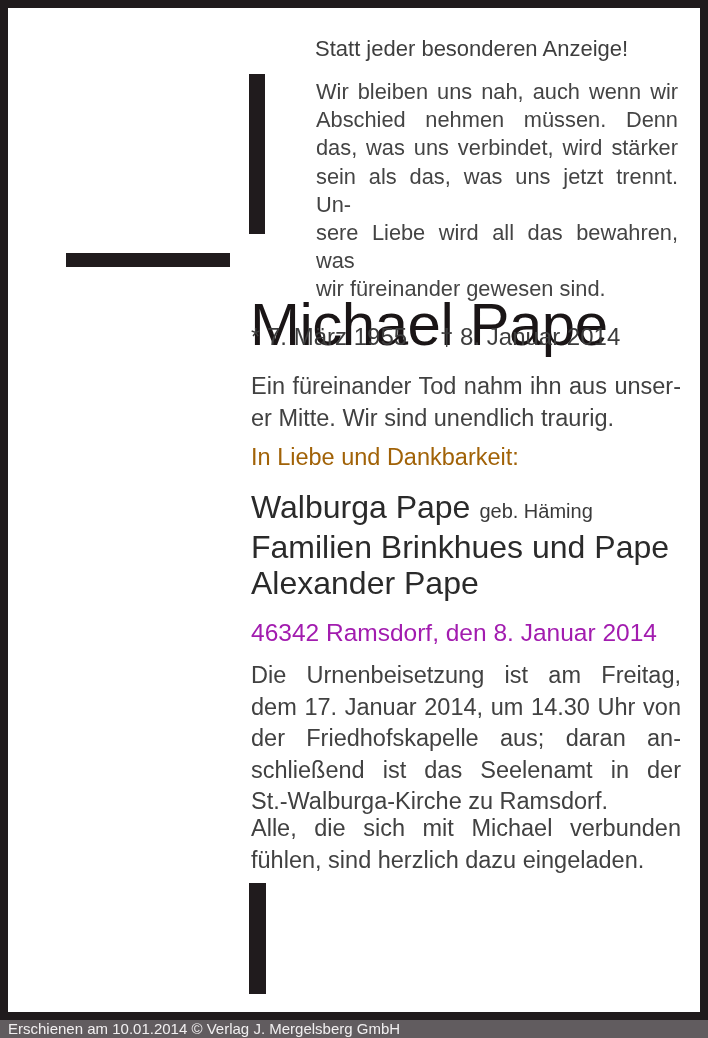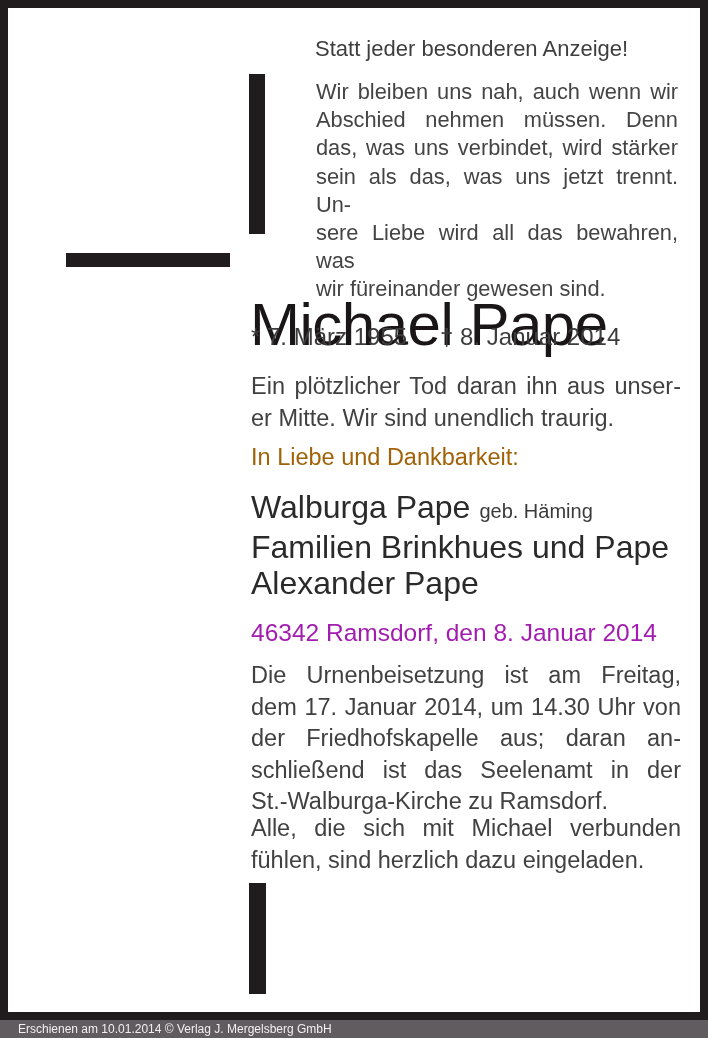--- a/index.html
+++ b/index.html
@@ -94,22 +94,22 @@
 
   .footer-strip {
     position: absolute;
     left: 0; top: 1020px;
     width: 708px; height: 18px;
     background: #615c5f;
     box-sizing: border-box;
   }
   .footer-strip span {
     display: block;
-    padding-left: 18px;
-    font-size: 12px; line-height: 18px;
+    padding-left: 8px;
+    font-size: 15px; line-height: 18px;
     color: #f1eff0;
     white-space: nowrap;
   }
 </style>
 </head>
 <body>
 
 <div class="page">
 
   <div class="frame">
@@ -130,21 +130,21 @@
     <div class="bar bar-v-bottom"></div>
 
     <div class="deceased-name">Michael Pape</div>
 
     <div class="dates-row">
       <span>* 7. März 1955</span>
       <span>† 8. Januar 2014</span>
     </div>
 
     <div class="body-par par-obituary">
-      <div class="jline">Ein plötzlicher Tod daran ihn aus unser-</div>
+      <div class="jline">Ein füreinander Tod nahm ihn aus unser-</div>
       <div class="jline last">er Mitte. Wir sind unendlich traurig.</div>
     </div>
 
     <div class="condolence-intro">In Liebe und Dankbarkeit:</div>
 
     <div class="mourners">
       <div>
         <span>Walburga Pape</span><span class="suffix">geb. Häming</span>
       </div>
       <div>Familien Brinkhues und Pape</div>

